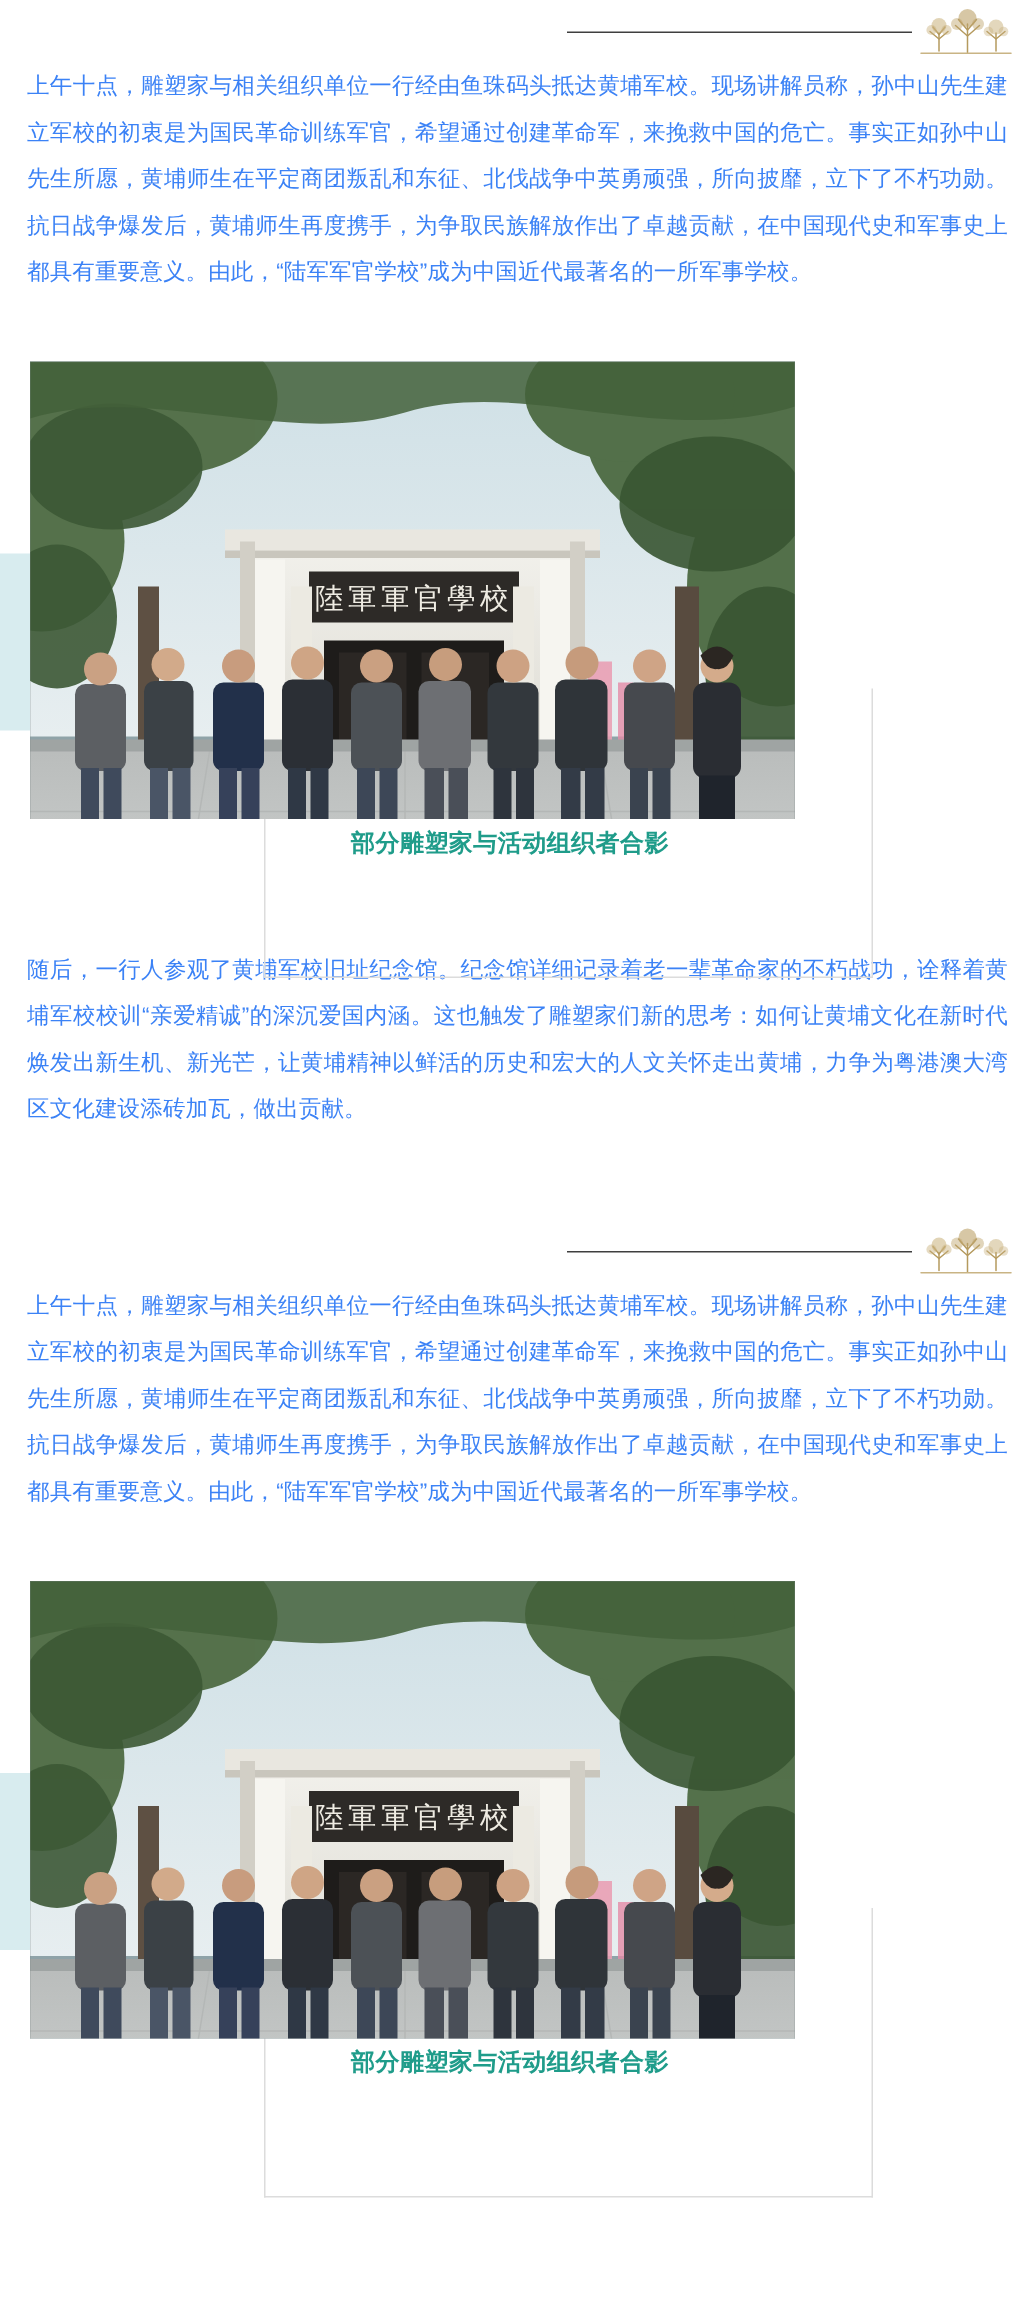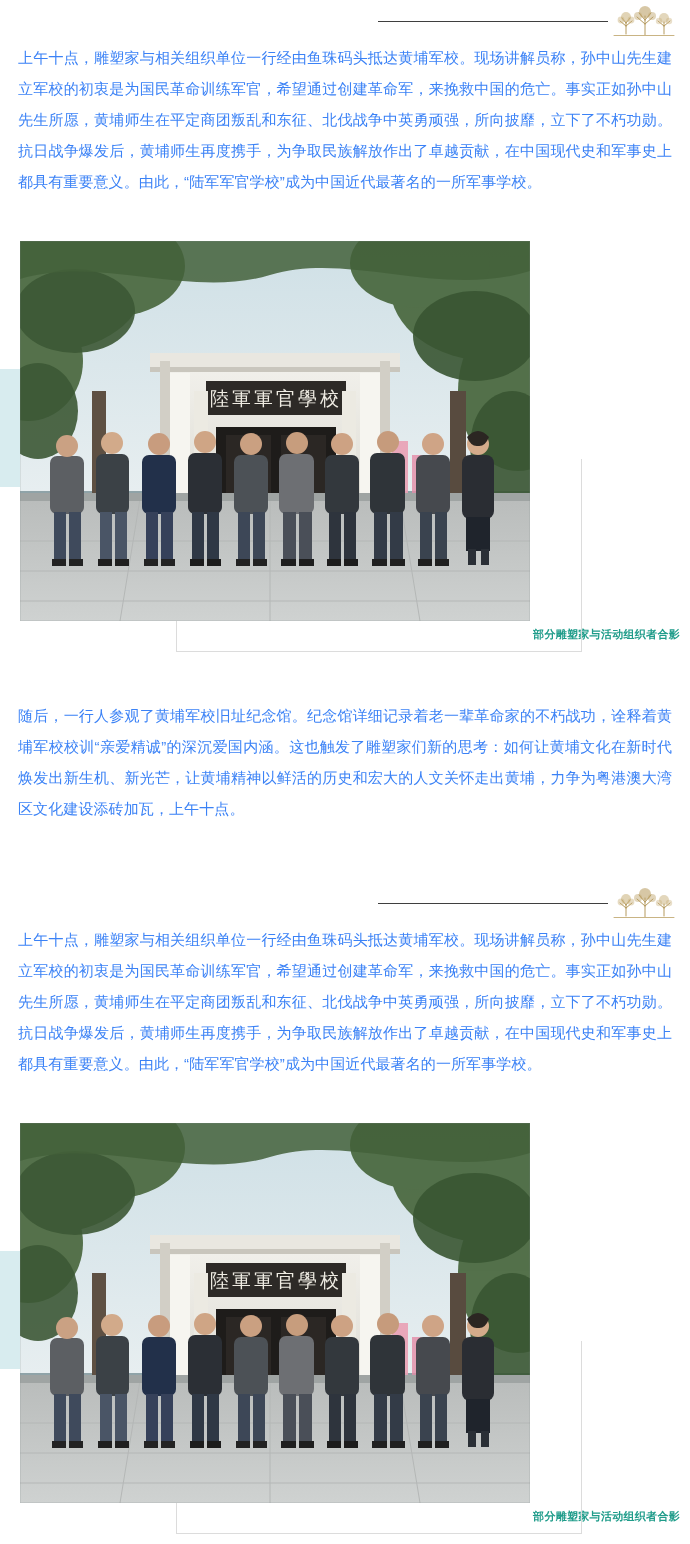--- a/index.html
+++ b/index.html
@@ -80,27 +80,27 @@
     left: 0px;
     top: 128px;
     width: 22px;
     height: 118px;
     background: #d8ecef;
   }
   .photo {
     position: relative;
     left: 20px;
     width: 510px;
-    height: 380px;
+    height: 305px;
     overflow: hidden;
     background: #8fa3a8;
   }
   .caption {
-    text-align: right;
-    font-size: 11px;
+    text-align: center;
+    font-size: 16px;
     color: #1f9c8a;
     padding: 6px 10px 0 0;
     font-weight: bold;
     letter-spacing: 0.3px;
   }
 
   
   .photo svg { display: block; }
 </style>
 </head>
@@ -322,21 +322,21 @@
           </g>
 
           <rect x="0" y="0" width="510" height="380" fill="none" stroke="#7f8a8c" stroke-width="1" opacity="0.35"></rect>
         </svg>
       </div>
       <div class="caption">部分雕塑家与活动组织者合影</div>
     </div>
 
     <div class="gap-lg"></div>
 
-    <p class="para">随后，一行人参观了黄埔军校旧址纪念馆。纪念馆详细记录着老一辈革命家的不朽战功，诠释着黄埔军校校训“亲爱精诚”的深沉爱国内涵。这也触发了雕塑家们新的思考：如何让黄埔文化在新时代焕发出新生机、新光芒，让黄埔精神以鲜活的历史和宏大的人文关怀走出黄埔，力争为粤港澳大湾区文化建设添砖加瓦，上午十点。</p>
+    <p class="para">随后，一行人参观了黄埔军校旧址纪念馆。纪念馆详细记录着老一辈革命家的不朽战功，诠释着黄埔军校校训“亲爱精诚”的深沉爱国内涵。这也触发了雕塑家们新的思考：如何让黄埔文化在新时代焕发出新生机、新光芒，让黄埔精神以鲜活的历史和宏大的人文关怀走出黄埔，力争为粤港澳大湾区文化建设添砖加瓦，做出贡献。</p>
   </div>
 
   <div class="gap-lg"></div>
 
   <div>
 
     <div class="divider-block">
       <div class="rule"></div>
       <div class="tree">
         <svg viewBox="0 0 72 40" width="72" height="40" aria-hidden="true">

